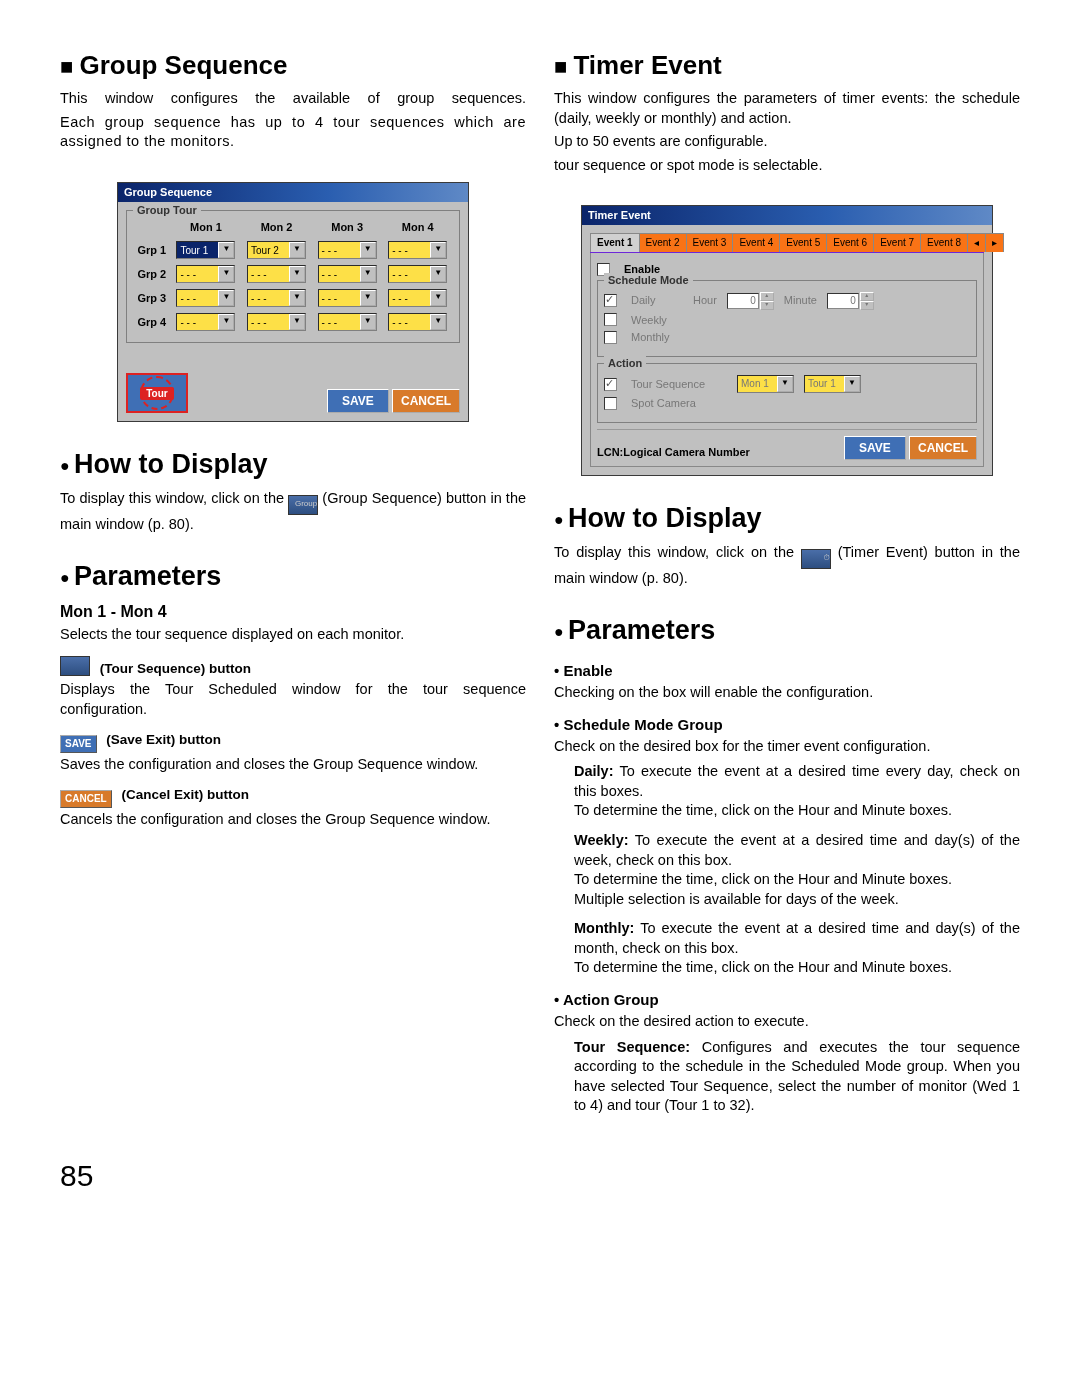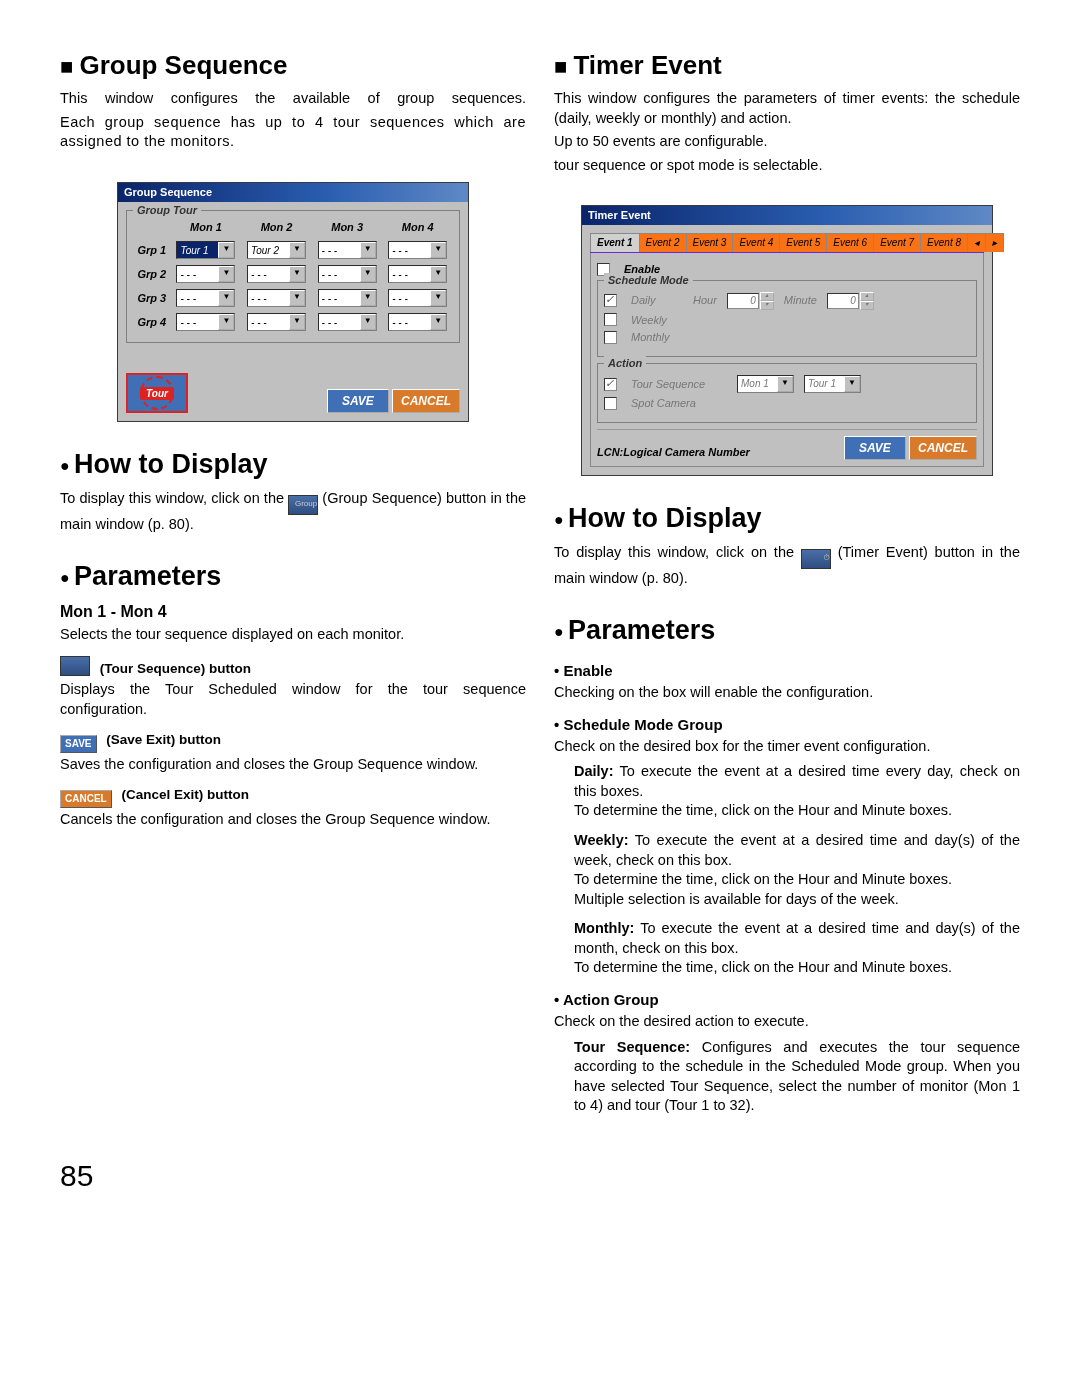--- a/index.html
+++ b/index.html
@@ -37,33 +37,33 @@
     background: #c0c0c0;
     font-family: "MS Sans Serif", Tahoma, sans-serif;
     font-size: 11px;
     color: #000;
   }
   .win .titlebar {
     background: linear-gradient(to right,#0a246a,#2a5eb0 60%,#5f89c6);
     color: #fff; font-weight: bold; font-size: 11px;
     padding: 2px 6px;
   }
-  .win .body { padding: 8px; font-style: italic; }
+  .win .body { padding: 8px; }
   .groupbox { border: 1px solid #808080; padding: 8px 6px 8px 6px; position: relative; margin-bottom: 6px; }
   .groupbox .legend { position: absolute; top: -8px; left: 6px; background:#c0c0c0; padding: 0 4px; font-weight: bold; font-size: 11px; color:#333;}
   .gs-win { width: 350px; }
   .te-win { width: 410px; }
 
   table.grid { border-collapse: collapse; width: 100%; }
   table.grid th { font-weight: bold; font-size: 11px; padding-bottom: 4px; }
   table.grid td { padding: 3px 3px; text-align: center; }
   .rowlabel { font-weight: bold; font-size: 11px; text-align: right; padding-right:4px; white-space: nowrap;}
   .combo {
     display: inline-flex; align-items: center; justify-content: space-between;
-    background: #ffffff; border: 1px inset #808080; width: 54px; height: 16px;
+    background: #fde047; border: 1px inset #808080; width: 54px; height: 16px;
     font-size: 10px; padding: 0 0 0 3px;
   }
   .combo.sel { background:#0a246a; color:#fff; }
   .combo .arrow { width: 14px; height: 14px; background:#c0c0c0; border:1px outset #fff; text-align:center; line-height:12px; font-size:8px; color:#000;}
   .btnbar { display:flex; justify-content: space-between; align-items:flex-end; margin-top: 30px;}
   .btn3d {
     display:inline-block; padding: 3px 8px; font-size: 12px; font-weight: bold;
     color:#fff; border:1px outset #fff; text-align:center; min-width:44px;
   }
   .btn-save { background:#3f6fb5; }
@@ -380,19 +380,19 @@
         <span class="key">Monthly:</span><span> To execute the event at a desired time and day(s) of the month, check on this box.</span>
         <div class="sublines">To determine the time, click on the Hour and Minute boxes.</div>
       </li>
     </ul>
 
     <h4>Action Group</h4>
     <p>Check on the desired action to execute.</p>
 
     <ul class="dlist">
       <li>
-        <span class="key">Tour Sequence:</span><span> Configures and executes the tour sequence according to the schedule in the Scheduled Mode group. When you have selected Tour Sequence, select the number of monitor (Mon 1 to 4) and tour (Tour 1 to 32).</span>
+        <span class="key">Tour Sequence:</span><span> Configures and executes the tour sequence according to the schedule in the Scheduled Mode group. When you have selected Tour Sequence, select the number of monitor (Wed 1 to 4) and tour (Tour 1 to 32).</span>
       </li>
     </ul>
   </div>
 </div>
 
 <div class="pagenum">85</div>
 
 </body></html>

